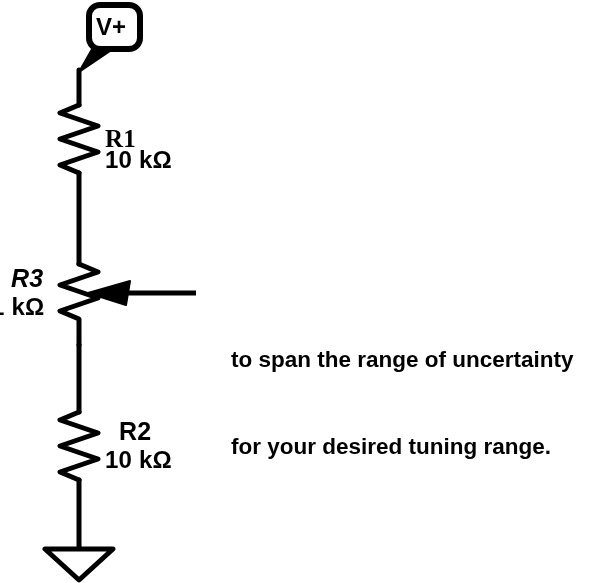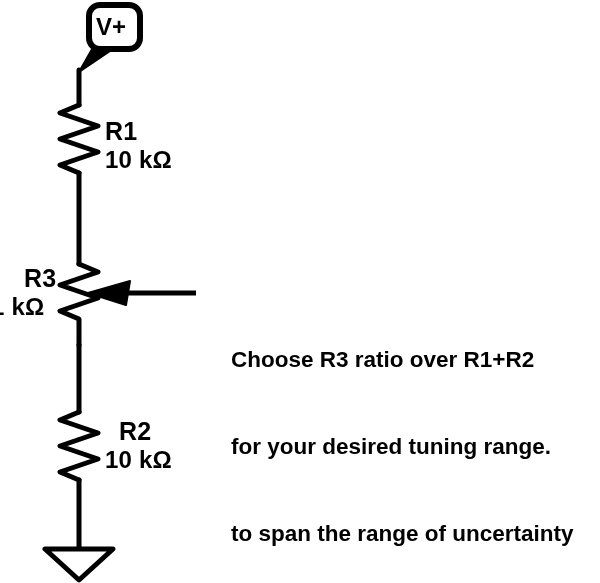--- a/index.html
+++ b/index.html
@@ -105,28 +105,27 @@
              L 79 480" fill="none" stroke="#000000" stroke-width="5" stroke-linecap="round" stroke-linejoin="round"></path>
 
     <path d="M 79 480 L 79 549" fill="none" stroke="#000000" stroke-width="5" stroke-linecap="round" stroke-linejoin="round"></path>
 
     <path d="M 45 549 L 113 549 L 79 580 Z" fill="#ffffff" stroke="#000000" stroke-width="5" stroke-linejoin="round"></path>
 
   </svg>
 
   <div class="lbl supply-lbl" style="left:96px; top:15px;">V+</div>
 
-  <div class="lbl ref-lbl" style="left:105px; top:119px;">R1</div>
+  <div class="lbl ref-lbl" style="left:105px; top:126px;font-family:Liberation Serif, serif;">R1</div>
   <div class="lbl val-lbl" style="left:105px; top:148px;">10 kΩ</div>
 
-  <div class="lbl ref-lbl" style="left:24px; top:266px;">R3</div>
+  <div class="lbl ref-lbl" style="left:11px; top:266px;font-style:italic;">R3</div>
   <div class="lbl val-lbl" style="left:-9px; top:295px;">1 kΩ</div>
 
   <div class="lbl ref-lbl" style="left:119px; top:419px;">R2</div>
   <div class="lbl val-lbl" style="left:105px; top:448px;">10 kΩ</div>
 
   <div class="note-block" style="left:231px; top:287px;">
-    <span class="note-line">Choose R3 ratio over R1+R2</span>
+    <span class="note-line">to span the range of uncertainty</span>
     <span class="note-line">for your desired tuning range.</span>
-    <span class="note-line">to span the range of uncertainty</span>
   </div>
 
 </div>
 
 </body></html>

